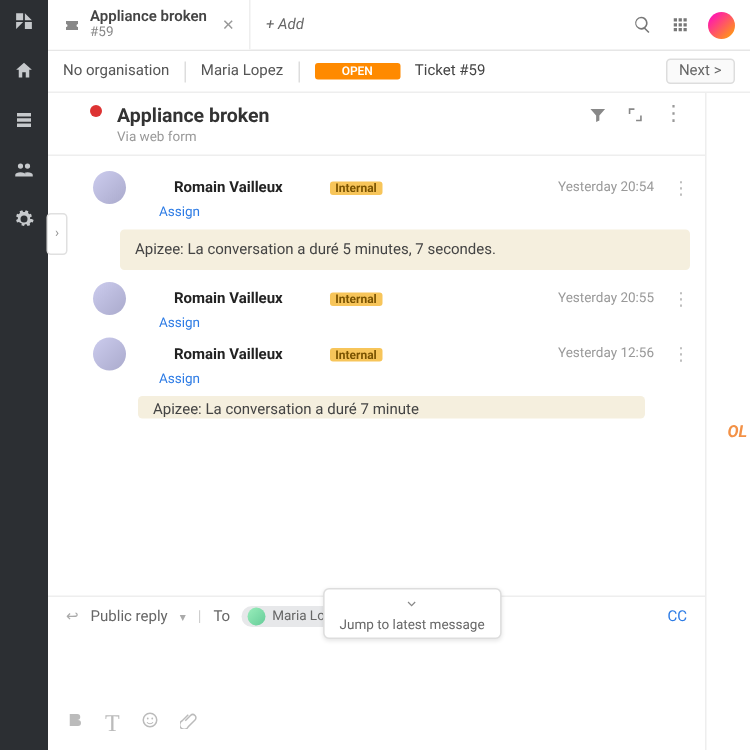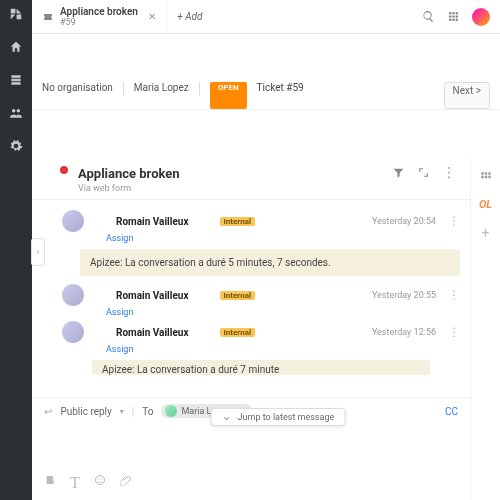--- a/index.html
+++ b/index.html
@@ -5,46 +5,46 @@
   * { margin:0; padding:0; box-sizing:border-box; font-family:-apple-system,BlinkMacSystemFont,"Segoe UI",Roboto,sans-serif; }
   body { width:500px; height:500px; overflow:hidden; background:#fff; color:#333; }
   .app { display:flex; height:500px; }
 
   
   .rail { width:32px; background:#2c2f33; display:flex; flex-direction:column; align-items:center; padding-top:6px; gap:14px; color:#bbb; }
   .rail .ico svg{width:14px;height:14px;fill:#c6c9cc;}
   .rail .ico{cursor:pointer;}
 
   
-  .main { flex:1; display:flex; flex-direction:column; min-width:0;gap:48px; }
+  .main { flex:1; display:flex; flex-direction:column; min-width:0; }
 
   
   .tabs { height:34px; display:flex; align-items:center; border-bottom:1px solid #e6e6e6; }
   .tab { display:flex; align-items:center; height:100%; padding:0 10px; gap:6px; border-right:1px solid #eee; font-size:10px; color:#444; }
   .tab.active { background:#fff; }
   .tab-title { font-weight:600; line-height:1.1; }
   .tab-sub { color:#888; font-size:9px; line-height:1; }
   .tab-stack{display:flex;flex-direction:column;gap:1px;}
   .tab-close{color:#999;font-size:10px;margin-left:4px;}
   .addtab{font-size:10px;color:#666;padding:0 10px;font-style:italic;}
   .tabs-right{margin-left:auto;display:flex;align-items:center;gap:12px;padding-right:10px;}
   .avatar-sm{width:18px;height:18px;border-radius:50%;background:linear-gradient(135deg,#f0c,#fa0);}
   .grid-ico,.search-ico{width:13px;height:13px;fill:#777;}
 
   
-  .crumbs{height:28px;display:flex;gap:10px;padding:0 10px;border-bottom:1px solid #eee;font-size:10px;color:#555;}
+  .crumbs{height:28px;display:flex;align-items:center;gap:10px;padding:0 10px;border-bottom:1px solid #eee;font-size:10px;color:#555;}
   .crumbs .sep{height:14px;width:1px;background:#ddd;}
-  .badge-open{background:#ff8a00;color:#fff;font-size:8px;border-radius:2px;padding:1px 8px;font-weight:600;}
+  .badge-open{background:#ff8a00;color:#fff;font-size:8px;border-radius:2px;padding:1px 18px;font-weight:600;}
   .crumbs .ticket{color:#444;}
   .nextbtn{margin-left:auto;font-size:10px;border:1px solid #ddd;border-radius:3px;padding:2px 8px;color:#666;background:#fafafa;}
 
   
   .body{flex:1;display:flex;min-height:0;}
   .thread-col{flex:1;display:flex;flex-direction:column;min-width:0;position:relative;}
-  .rside{width:30px;border-left:1px solid #eee;display:flex;flex-direction:column;align-items:center;gap:14px;padding-top:12px;color:#888;}
+  .rside{width:30px;border-left:1px solid #eee;display:flex;flex-direction:row;align-items:center;gap:14px;padding-top:12px;color:#888;}
   .rside svg{width:14px;height:14px;fill:#999;}
   .rside .app-badge{color:#f39146;font-size:11px;font-weight:700;font-style:italic;}
 
   .ticket-head{padding:8px 14px 6px 46px;border-bottom:1px solid #eee;display:flex;align-items:flex-start;position:relative;}
   .red-dot{position:absolute;left:28px;top:8px;width:8px;height:8px;background:#d33;border-radius:50%;}
   .ticket-title{font-size:13px;font-weight:700;color:#333;}
   .ticket-sub{font-size:9px;color:#999;margin-top:2px;}
   .ticket-actions{margin-left:auto;display:flex;gap:12px;color:#999;}
   .ticket-actions svg{width:13px;height:13px;fill:#888;}
 
@@ -54,21 +54,21 @@
   .entry-head{display:flex;align-items:center;gap:6px;font-size:10px;}
   .entry-head .av{width:22px;height:22px;border-radius:50%;background:linear-gradient(135deg,#cce,#aac);margin-right:2px;}
   .author{font-weight:700;color:#222;margin-left:24px;}
   .tag-internal{background:#f7c55a;color:#7a5300;font-size:8px;font-weight:700;border-radius:2px;padding:0 4px;margin-left:25px;}
   .assign{font-size:9px;color:#2c7be5;margin-left:44px;margin-top:1px;}
   .time{margin-left:auto;font-size:9px;color:#999;}
   .vdots{color:#bbb;font-size:12px;margin-left:6px;}
   .note2{background:#f5efde;border-radius:3px;padding:8px 10px;font-size:10px;color:#444;margin:6px 0 8px 18px;}
   .note-partial{background:#f5efde;border-radius:3px;padding:4px 10px 0 10px;font-size:10px;color:#444;margin:6px 30px 0 30px;}
 
-  .jump{position:absolute;bottom:74px;left:50%;transform:translateX(-30%);background:#fff;border:1px solid #ddd;border-radius:4px;font-size:9px;color:#666;padding:3px 10px;display:flex;gap:6px;align-items:center;box-shadow:0 1px 3px rgba(0,0,0,0.1);}
+  .jump{position:absolute;bottom:74px;left:50%;transform:translateX(-30%);background:#fff;border:1px solid #ddd;border-radius:4px;font-size:9px;color:#666;padding:3px 10px;display:flex;gap:6px;align-items:center;box-shadow:0 1px 3px rgba(0,0,0,0.1);flex-direction:column;}
 
   .composer{border-top:1px solid #eee;padding:6px 12px;}
   .comp-top{display:flex;align-items:center;gap:8px;font-size:10px;color:#666;}
   .comp-top .sep2{color:#ccc;}
   .chip{background:#e7e8ea;border-radius:10px;padding:1px 8px 1px 4px;display:flex;align-items:center;gap:4px;font-size:9px;}
   .chip .av2{width:12px;height:12px;border-radius:50%;background:linear-gradient(135deg,#9eb,#6c9);}
   .cc{margin-left:auto;color:#2c7be5;font-size:10px;}
   .comp-body{height:52px;border:none;}
   .comp-tools{display:flex;gap:14px;color:#bbb;padding:4px 0 2px 0;}
   .comp-tools svg{width:12px;height:12px;fill:#bbb;}

